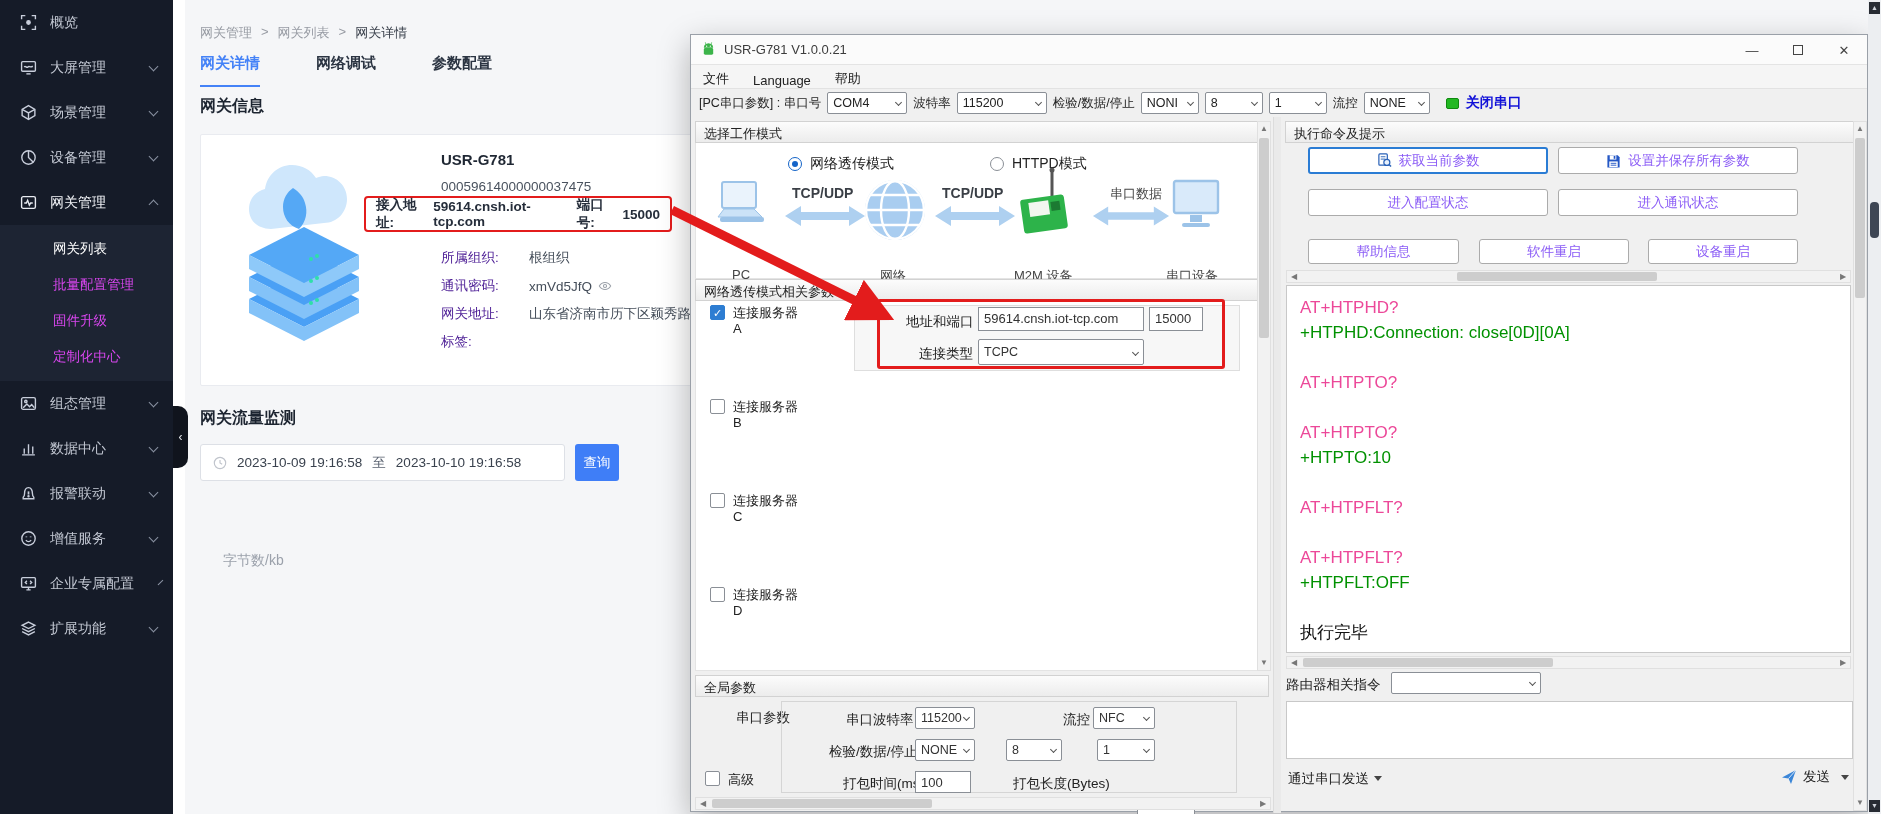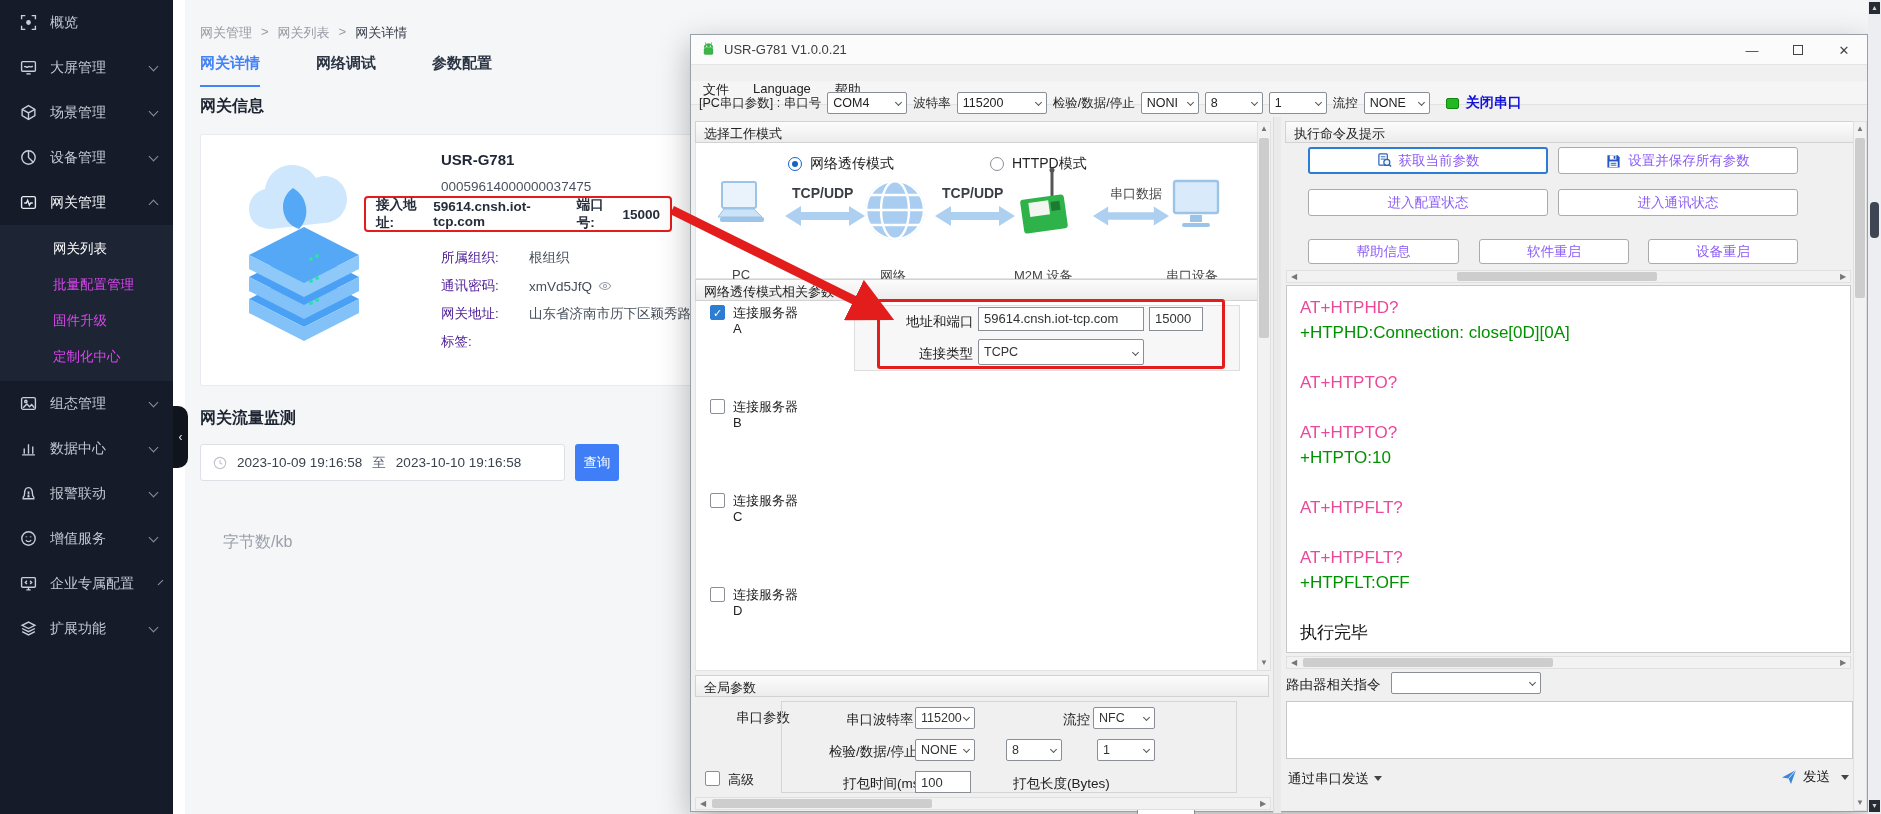--- a/index.html
+++ b/index.html
@@ -33,30 +33,30 @@
   .gw-card { position:absolute; left:15px; top:134px; width:1290px; height:252px; background:#ffffff; border:1px solid #e9ebf0; border-radius:2px; }
   .gw-name { position:absolute; left:240px; top:16px; font-size:15px; font-weight:bold; color:#1f2733; }
   .gw-id { position:absolute; left:240px; top:44px; font-size:13.5px; color:#49525e; }
   .gw-field { position:absolute; left:240px; display:flex; font-size:13.5px; }
   .gw-field .fl { width:88px; color:#4c1d95; }
   .gw-field .fv { color:#454e5a; display:flex; align-items:center; gap:6px; }
   .redbox1 { position:absolute; left:364px; top:196px; width:308px; height:30px; border:2.5px solid #e31c1c; border-radius:4px; display:flex; align-items:center; gap:7px; padding:16px 10px; background:transparent; z-index:2; font-weight:bold; color:#252d3a; font-size:13.5px; }
   .datebar { position:absolute; left:15px; top:444px; width:365px; height:37px; background:#fff; border:1px solid #dde0e6; border-radius:3px; display:flex; align-items:center; gap:10px; padding:0 12px; font-size:13.5px; color:#3a424e; }
   .datebar .to { color:#5a6270; }
   .query-btn { position:absolute; left:390px; top:444px; width:44px; height:37px; background:#3f7ef7; border-radius:3px; color:#fff; font-size:13.5px; display:flex; align-items:center; justify-content:center; cursor:pointer; }
-  .ylab { position:absolute; left:38px; top:532px; font-size:16px; color:#9ba1ab; }
+  .ylab { position:absolute; left:38px; top:552px; font-size:14px; color:#9ba1ab; }
 
   
   .win { position:absolute; left:690px; top:34px; width:1178px; height:778px; background:#f0f0f0; border:1px solid #9aa0a8; box-shadow:0 10px 30px rgba(0,0,0,.28); z-index:10; }
   .titlebar { position:absolute; left:0; top:0; width:100%; height:30px; background:#fbfbfb; border-bottom:1px solid #e4e4e4; display:flex; align-items:center; padding-left:10px; gap:8px; }
   .titlebar .ttl { font-size:13px; color:#3c3c3c; }
   .win-ctrls { position:absolute; right:0; top:0; height:30px; display:flex; }
   .wc { width:46px; height:30px; display:flex; align-items:center; justify-content:center; color:#444; font-size:13px; cursor:pointer; }
   .wc .sq { width:10px; height:10px; border:1.2px solid #444; }
-  .menubar { position:absolute; left:0; top:30px; width:100%; height:24px; background:#f5f5f5; border-bottom:1px solid #e2e2e2; display:flex; align-items:flex-start; gap:24px; padding-left:12px; font-size:13px; color:#222;margin-top:16px; }
+  .menubar { position:absolute; left:0; top:30px; width:100%; height:24px; background:#f5f5f5; border-bottom:1px solid #e2e2e2; display:flex; align-items:flex-end; gap:24px; padding-left:12px; font-size:13px; color:#222; }
   .menubar span { cursor:pointer; }
   .toolbar { position:absolute; left:0; top:54px; width:100%; height:28px; display:flex; align-items:center; gap:6px; padding-left:8px; font-size:12.5px; color:#222; }
   .combo { position:relative; background:#fff; border:1px solid #8a8f96; border-radius:2px; height:22px; padding:3px 16px 0 5px; font-size:12.5px; white-space:nowrap; overflow:hidden; cursor:pointer; }
   .combo .cchev { position:absolute; right:5px; top:7px; width:5px; height:5px; border-right:1.3px solid #555; border-bottom:1.3px solid #555; transform:rotate(45deg); }
   .close-port { display:flex; align-items:center; gap:7px; margin-left:10px; cursor:pointer; }
   .led { width:13px; height:11px; background:#22b822; border:1px solid #0f8a0f; border-radius:2px; }
   .close-port .cp { color:#1212d8; font-weight:bold; font-size:14px; }
 
   .gbar { position:absolute; height:22px; background:linear-gradient(#fcfcfc,#ececec); border:1px solid #d2d2d2; font-size:13px; color:#222; padding:3px 0 0 8px; }
   .whitebox { position:absolute; background:#ffffff; border:1px solid #e4e4e4; border-top:none; }

